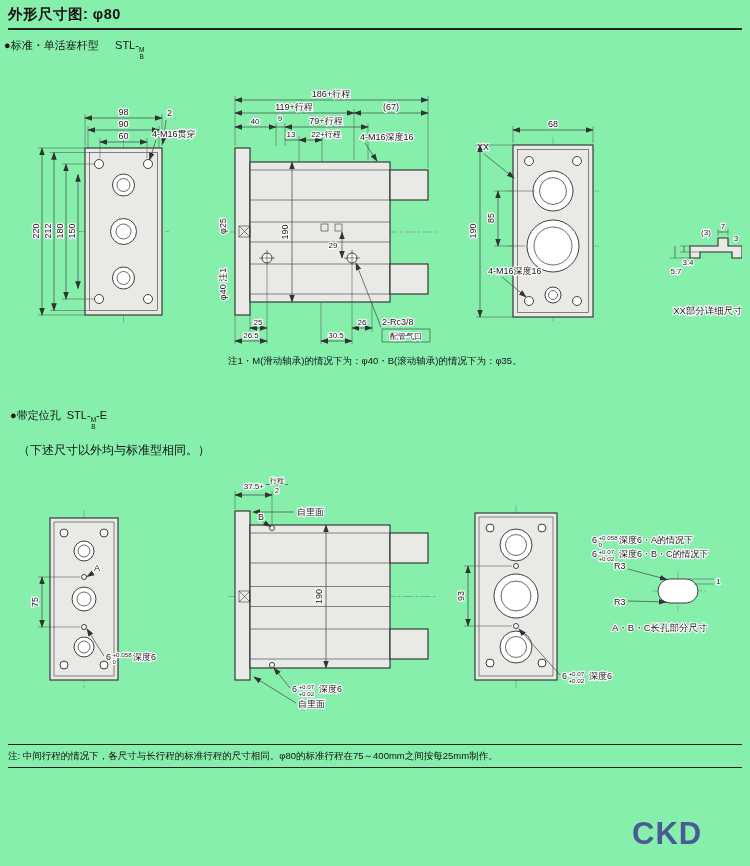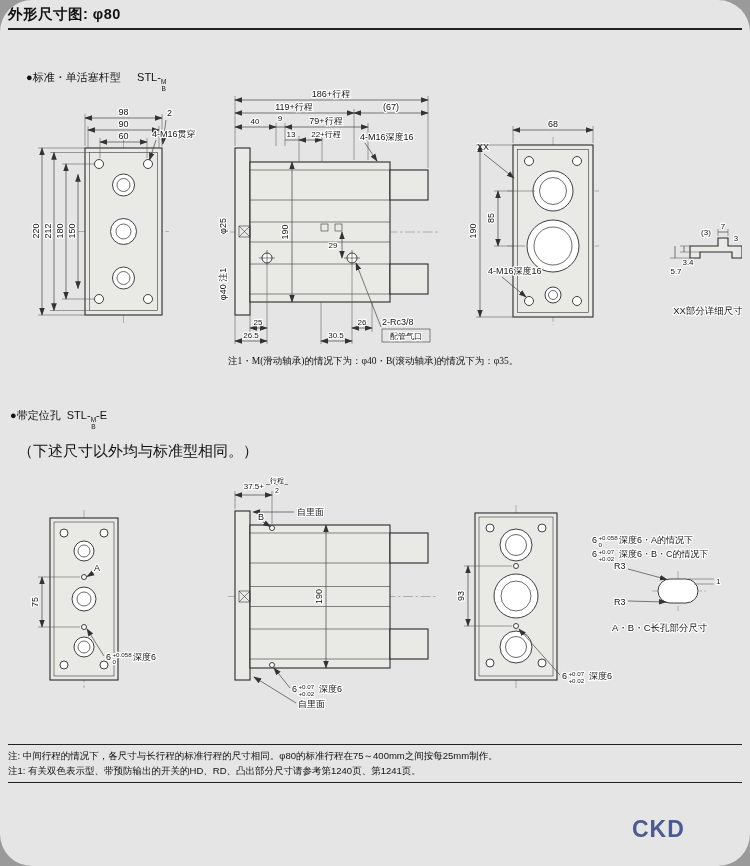--- a/index.html
+++ b/index.html
@@ -1,32 +1,32 @@
 <!DOCTYPE html>
 <html><head>
 <meta charset="utf-8">
 <style>
   * { margin:0; padding:0; box-sizing:border-box; }
   html,body { background:#9a9a9a; }
-  .page { position:relative; width:750px; height:866px; background:#e5e5e5;
-          font-family:"Liberation Sans", sans-serif; color:#111; overflow:hidden;border-radius:32px; }
+  .page { position:relative; width:750px; height:866px; background:#86efac;
+          font-family:"Liberation Sans", sans-serif; color:#111; overflow:hidden; }
   .hdr { position:absolute; left:8px; top:5px; right:8px;
          border-bottom:2px solid #222; padding-bottom:4px;
          font-size:14.5px; font-weight:bold; letter-spacing:0.5px; }
-  .sub { position:absolute; left:26px; font-size:11px; white-space:nowrap;margin-top:32px; }
+  .sub { position:absolute; left:4px; font-size:11px; white-space:nowrap; }
   .sub .lbl { display:inline-block; width:108px; }
   .frac { display:inline-flex; flex-direction:column; text-align:center;
           vertical-align:-3px; font-size:6.5px; line-height:1.05; font-style:normal; }
   .sec2 { position:absolute; left:10px; top:408px; font-size:11px; }
-  .sec2note { position:absolute; left:18px; top:442px; font-size:15px; }
-  .drawnote { position:absolute; left:228px; top:355px; font-size:9.5px;font-family:Liberation Serif, serif; }
+  .sec2note { position:absolute; left:18px; top:442px; font-size:12px; }
+  .drawnote { position:absolute; left:228px; top:355px; font-size:9.5px; }
   .notes { position:absolute; left:8px; right:8px; top:744px;
            border-top:1.5px solid #222; border-bottom:1.5px solid #222;
            padding:3px 0 4px 0; font-size:9.5px; line-height:1.6; }
-  .logo { position:absolute; left:632px; top:816px; font-size:23px; font-weight:bold;
+  .logo { position:absolute; left:632px; top:816px; font-size:31px; font-weight:bold;
           color:#4a5a94; letter-spacing:1px; }
   svg.draw { position:absolute; }
   
   .part  { fill:#e9e9e5; stroke:#2b2b2b; stroke-width:1.1; }
   .thin  { fill:none; stroke:#2b2b2b; stroke-width:0.55; }
   .hole  { fill:#fff; stroke:#2b2b2b; stroke-width:0.9; }
   .hole2 { fill:none; stroke:#2b2b2b; stroke-width:0.7; }
   .cl    { stroke:#777; stroke-width:0.5; stroke-dasharray:10 2.5 2.5 2.5; fill:none; }
   .ext   { stroke:#555; stroke-width:0.55; }
   .dim   { stroke:#444; stroke-width:0.7; }
@@ -377,17 +377,16 @@
       <line class="ldr" x1="598" y1="138" x2="636" y2="139" marker-end="url(#mb)"></line>
       <line class="ext" x1="658" y1="116" x2="684" y2="116"></line>
         <line class="ext" x1="664" y1="121" x2="684" y2="121"></line>
       <text class="s8" x="686" y="121">1</text>
       <text class="s95" x="582" y="168">A・B・C长孔部分尺寸</text>
     </g>
   </svg>
 
   <div class="notes">
     <div>注: 中间行程的情况下，各尺寸与长行程的标准行程的尺寸相同。φ80的标准行程在75～400mm之间按每25mm制作。</div>
-    <div>注1: 有关双色表示型、带预防输出的开关的HD、RD、凸出部分尺寸请参考第1240页、第1241页。</div>
   </div>
   <div class="logo">CKD</div>
 
 </div>
 
 </body></html>

